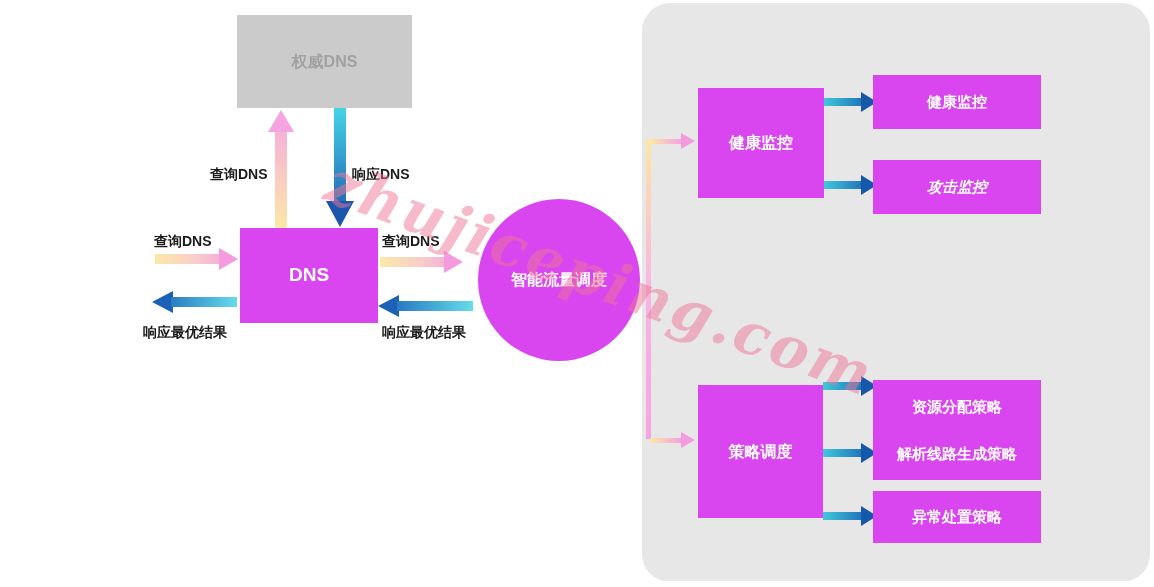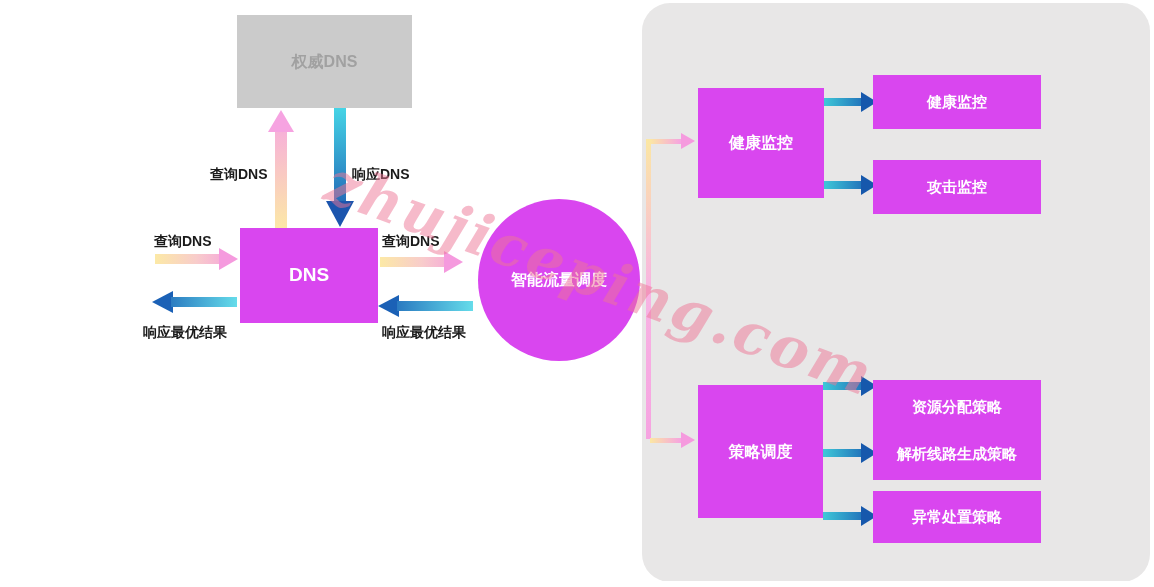--- a/index.html
+++ b/index.html
@@ -17,21 +17,21 @@
     line-height:1.2;z-index:2;
   }
   .node.gray{background:#cbcbcb;color:#a1a1a1;font-weight:600;}
   .node.circle{border-radius:50%;}
   #node-auth{left:237px;top:15px;width:175px;height:93px;font-size:16px;}
   #node-user{left:11px;top:229px;width:141px;height:94px;font-size:17px;}
   #node-dns{left:240px;top:228px;width:138px;height:95px;font-size:19px;}
   #node-circle{left:478px;top:199px;width:162px;height:162px;font-size:16px;}
   #node-realtime{left:698px;top:88px;width:126px;height:110px;font-size:16px;}
   #node-health{left:873px;top:75px;width:168px;height:54px;font-size:15px;}
-  #node-attack{left:873px;top:160px;width:168px;height:54px;font-size:15px;}
+  #node-attack{left:873px;top:160px;width:168px;height:54px;font-size:15px;font-style:italic;}
   #node-policy{left:698px;top:385px;width:125px;height:133px;font-size:16px;}
   #node-resource{left:873px;top:380px;width:168px;height:54px;font-size:15px;}
   #node-line{left:873px;top:428px;width:168px;height:52px;font-size:15px;}
   #node-exception{left:873px;top:491px;width:168px;height:52px;font-size:15px;}
   .edge-label{
     position:absolute;font-size:14px;font-weight:600;color:#1a1a1a;
     white-space:nowrap;z-index:3;
   }
   #lbl-q1{left:154px;top:233px;}
   #lbl-r1{left:143px;top:324px;}

